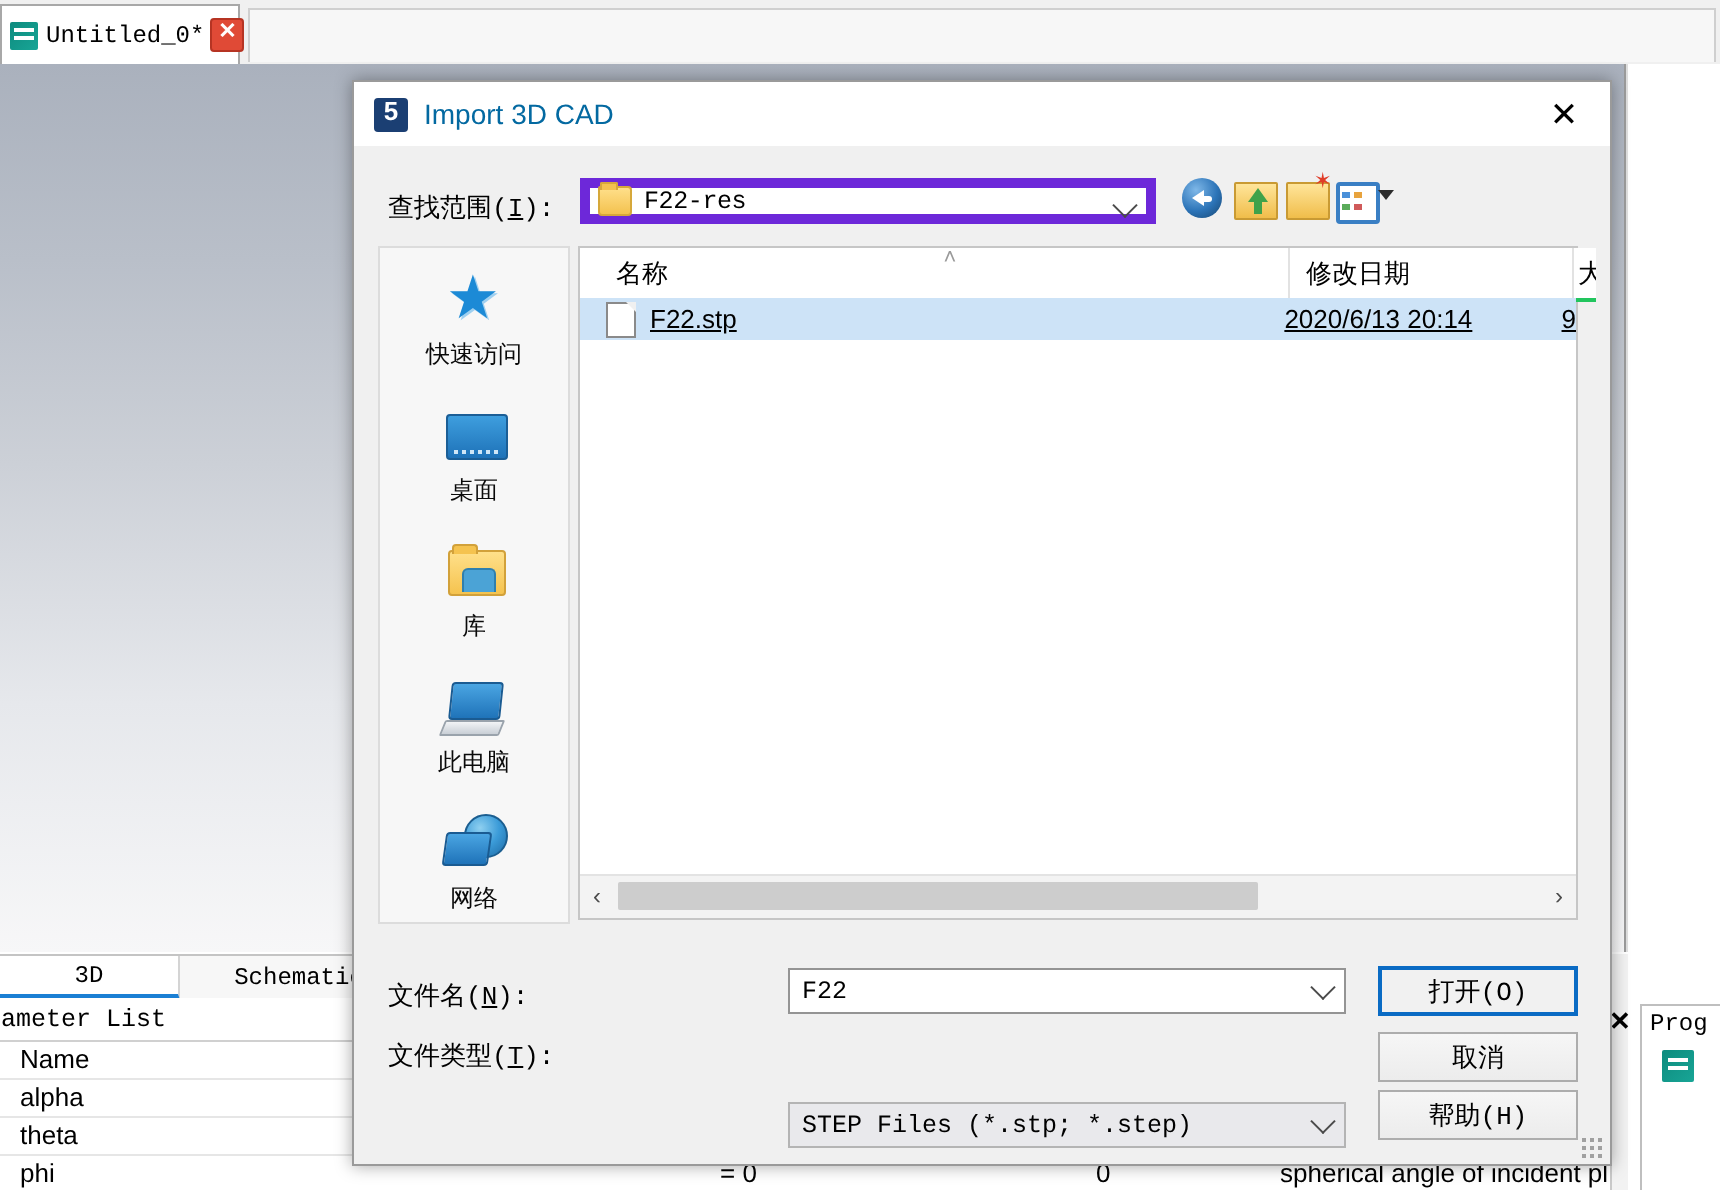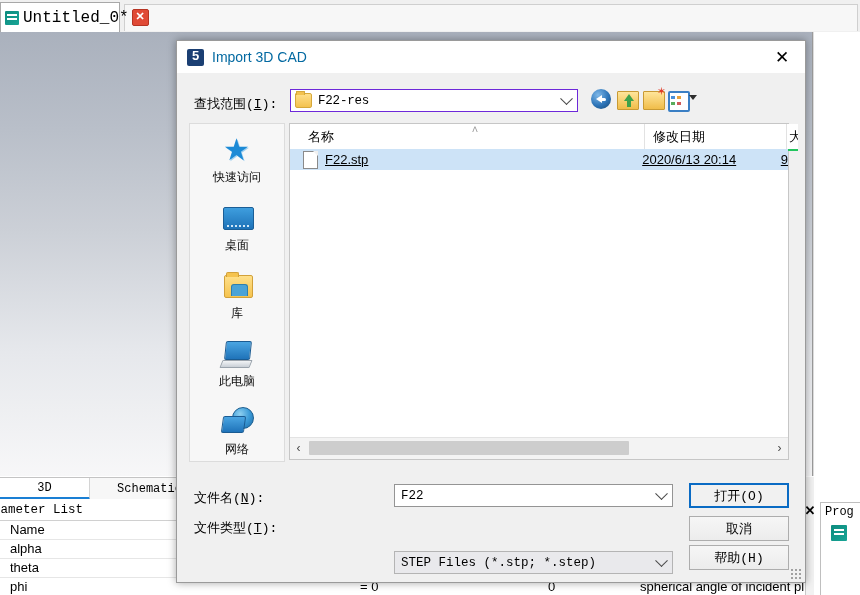--- a/index.html
+++ b/index.html
@@ -26,21 +26,21 @@
   .app-tab-icon {
     width: 14px; height: 14px; flex: 0 0 14px; margin-right: 4px;
     background: linear-gradient(135deg,#0d8b7e 0%,#18a596 100%);
     position: relative; border-radius: 1px;
   }
   .app-tab-icon::after{
     content:""; position:absolute; left:2px; top:3px; width:10px; height:2px;
     background:#fff; box-shadow: 0 4px 0 #fff;
   }
   .app-tab-label {
-    font-family: "Liberation Mono", monospace; font-size: 16px;
+    font-family: "Liberation Mono", monospace; font-size: 12px;
     white-space: nowrap; color:#000;
   }
   .app-tab-close {
     width: 15px; height: 15px; margin-left: 3px; flex:0 0 15px;
     background: #e04a36; border: 1px solid #b63423; border-radius: 2px;
     color: #fff; font-size: 11px; font-weight: bold; line-height: 13px;
     text-align: center; font-family: "Liberation Sans", sans-serif;
   }
   .app-tab-strip-rest {
     position:absolute; left:124px; top:4px; right:2px; height:26px;
@@ -153,21 +153,21 @@
     background: #f0f0f0;
   }
 
   .lookin-label {
     position: absolute; left: 17px; top: 22px; font-size: 13px;
     font-family: "Liberation Mono", monospace; white-space: nowrap;
   }
   .lookin-label u { text-decoration: underline; }
   .lookin-combo {
     position: absolute; left: 113px; top: 16px; width: 288px; height: 23px;
-    background: #ffffff; border: 1px solid #6d28d9; box-sizing: border-box;
+    background: #ffffff; border: 5px solid #6d28d9; box-sizing: border-box;
     display: flex; align-items: center;
   }
   .folder-ico {
     width: 15px; height: 13px; margin-left: 4px; margin-right: 6px; flex:0 0 15px;
     background: linear-gradient(180deg,#ffdf8a 0%,#f3c24f 100%);
     border: 1px solid #d6a83a; border-radius: 1px 2px 2px 2px; position: relative;
   }
   .folder-ico::before{
     content:""; position:absolute; left:0; top:-3px; width:7px; height:3px;
     background:#f3c24f; border:1px solid #d6a83a; border-bottom:none; border-radius:1px 1px 0 0;

